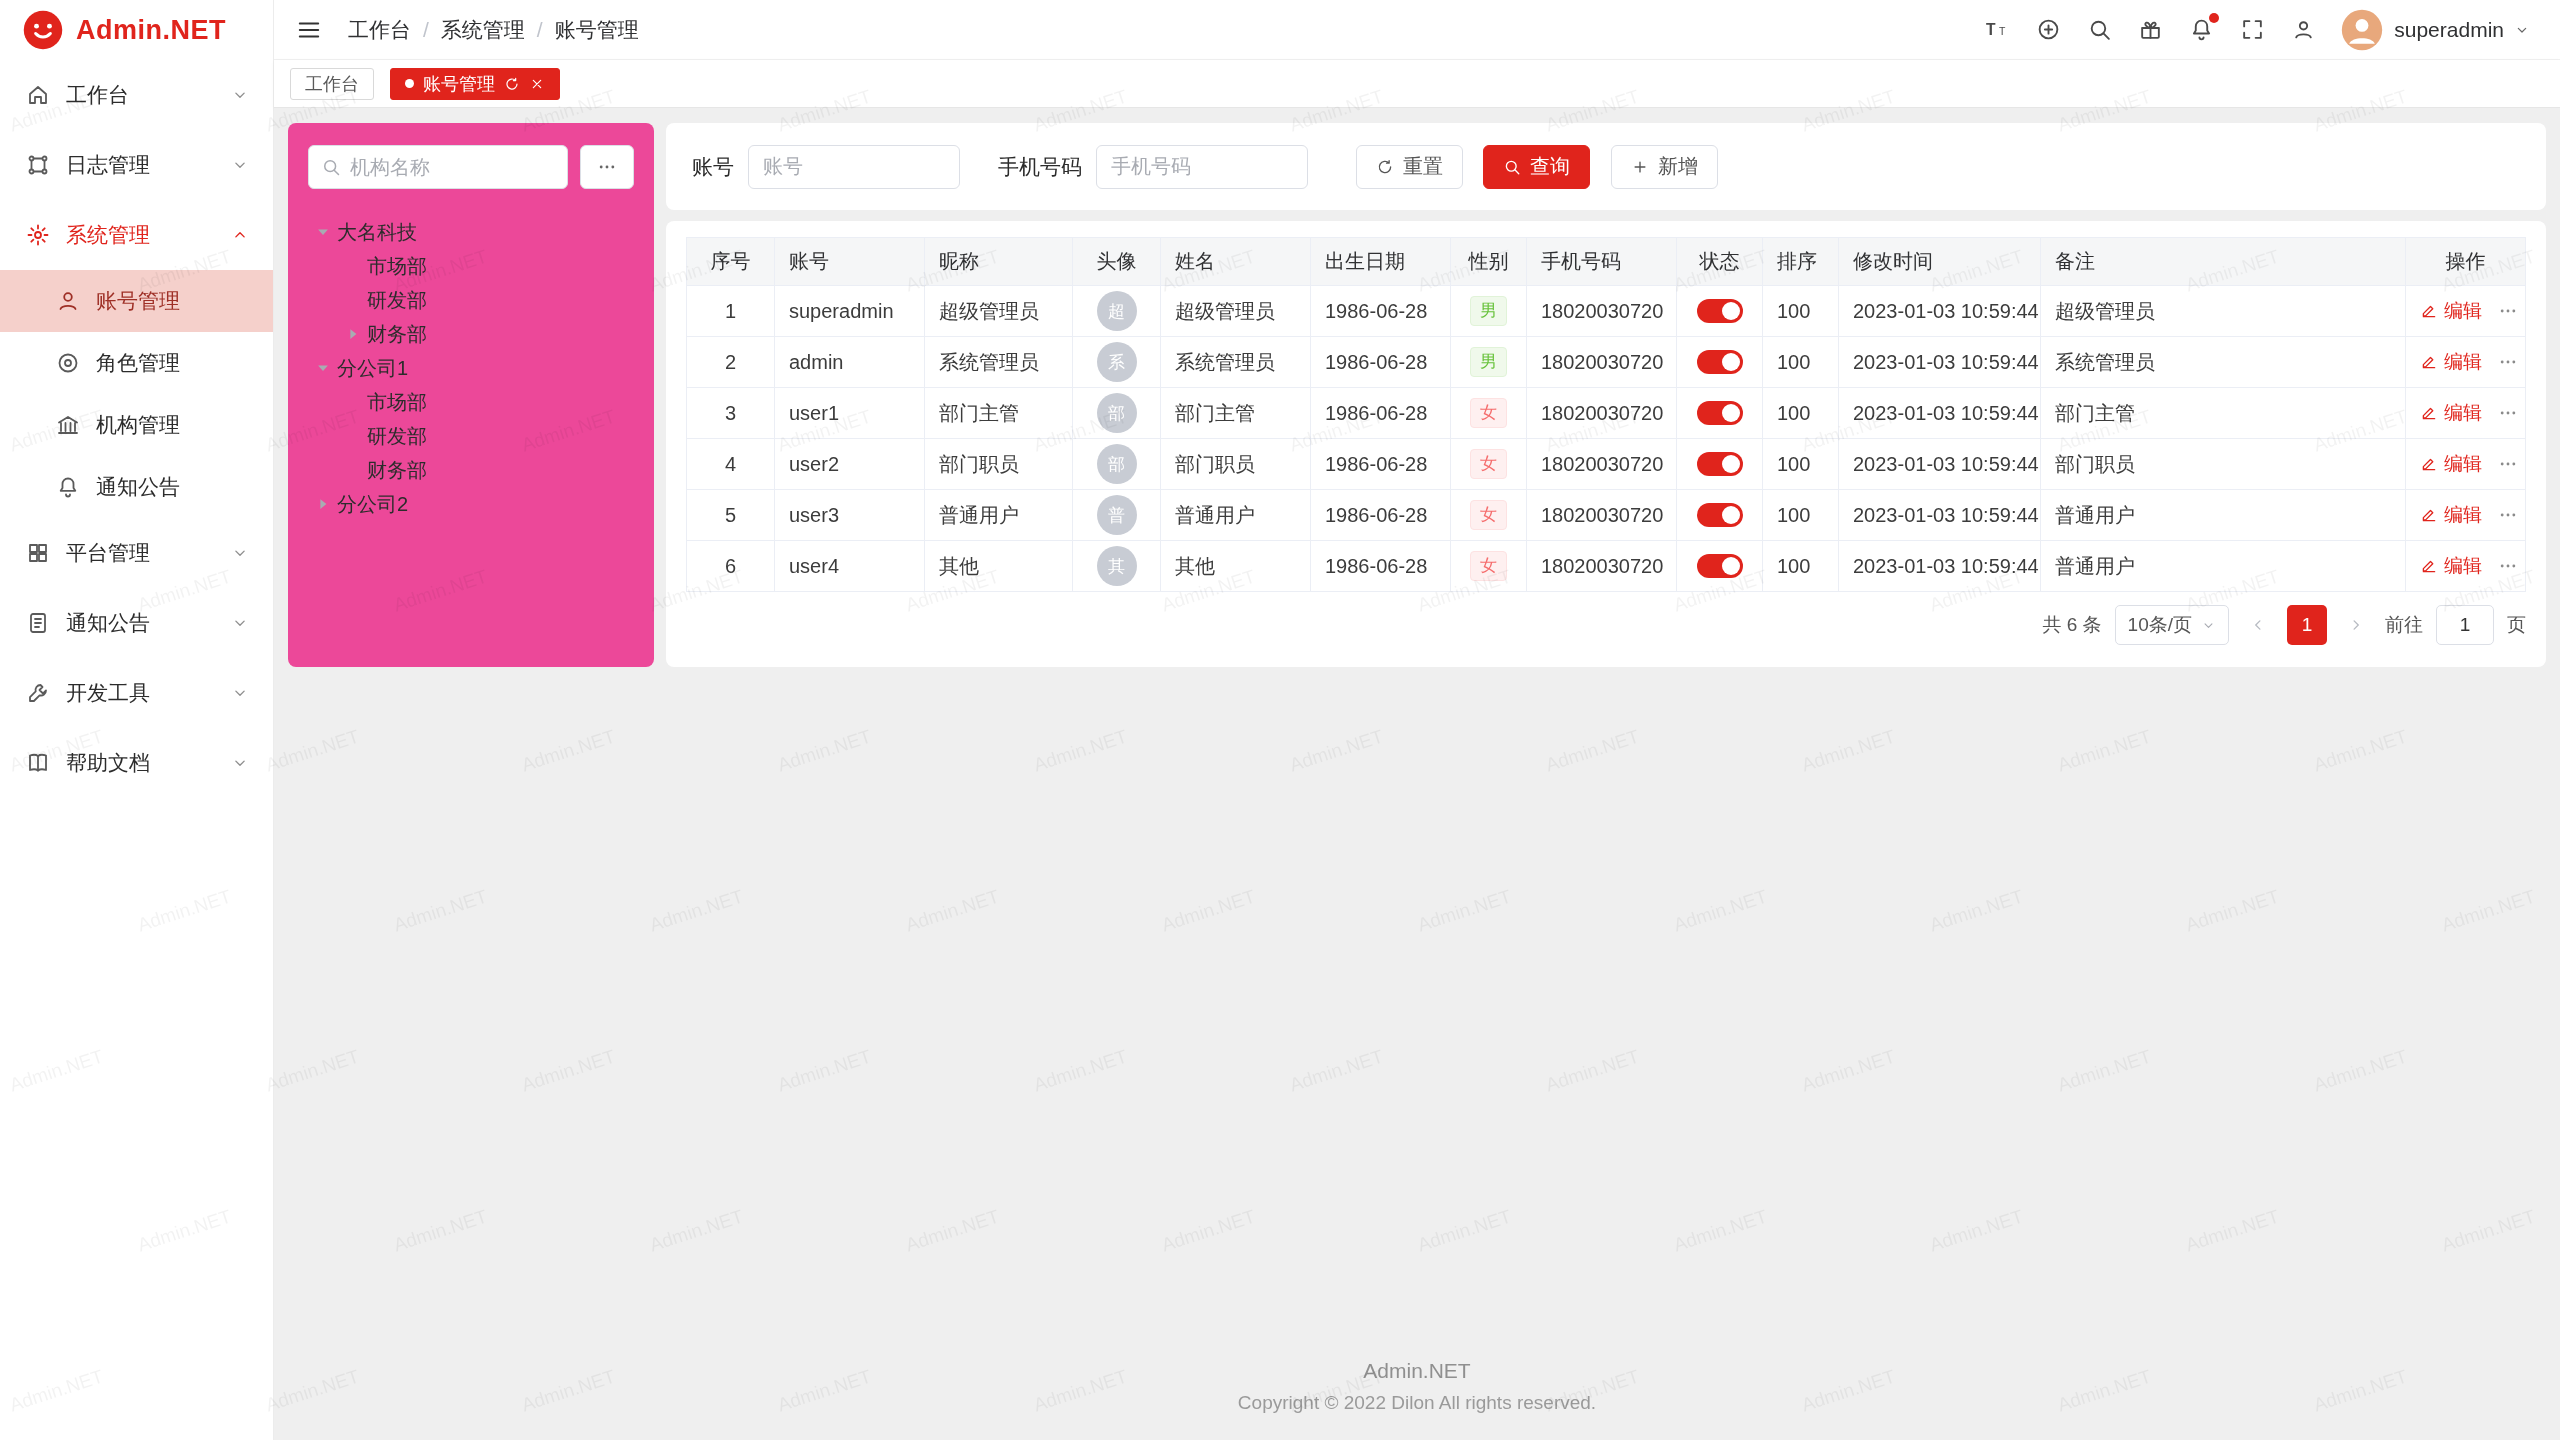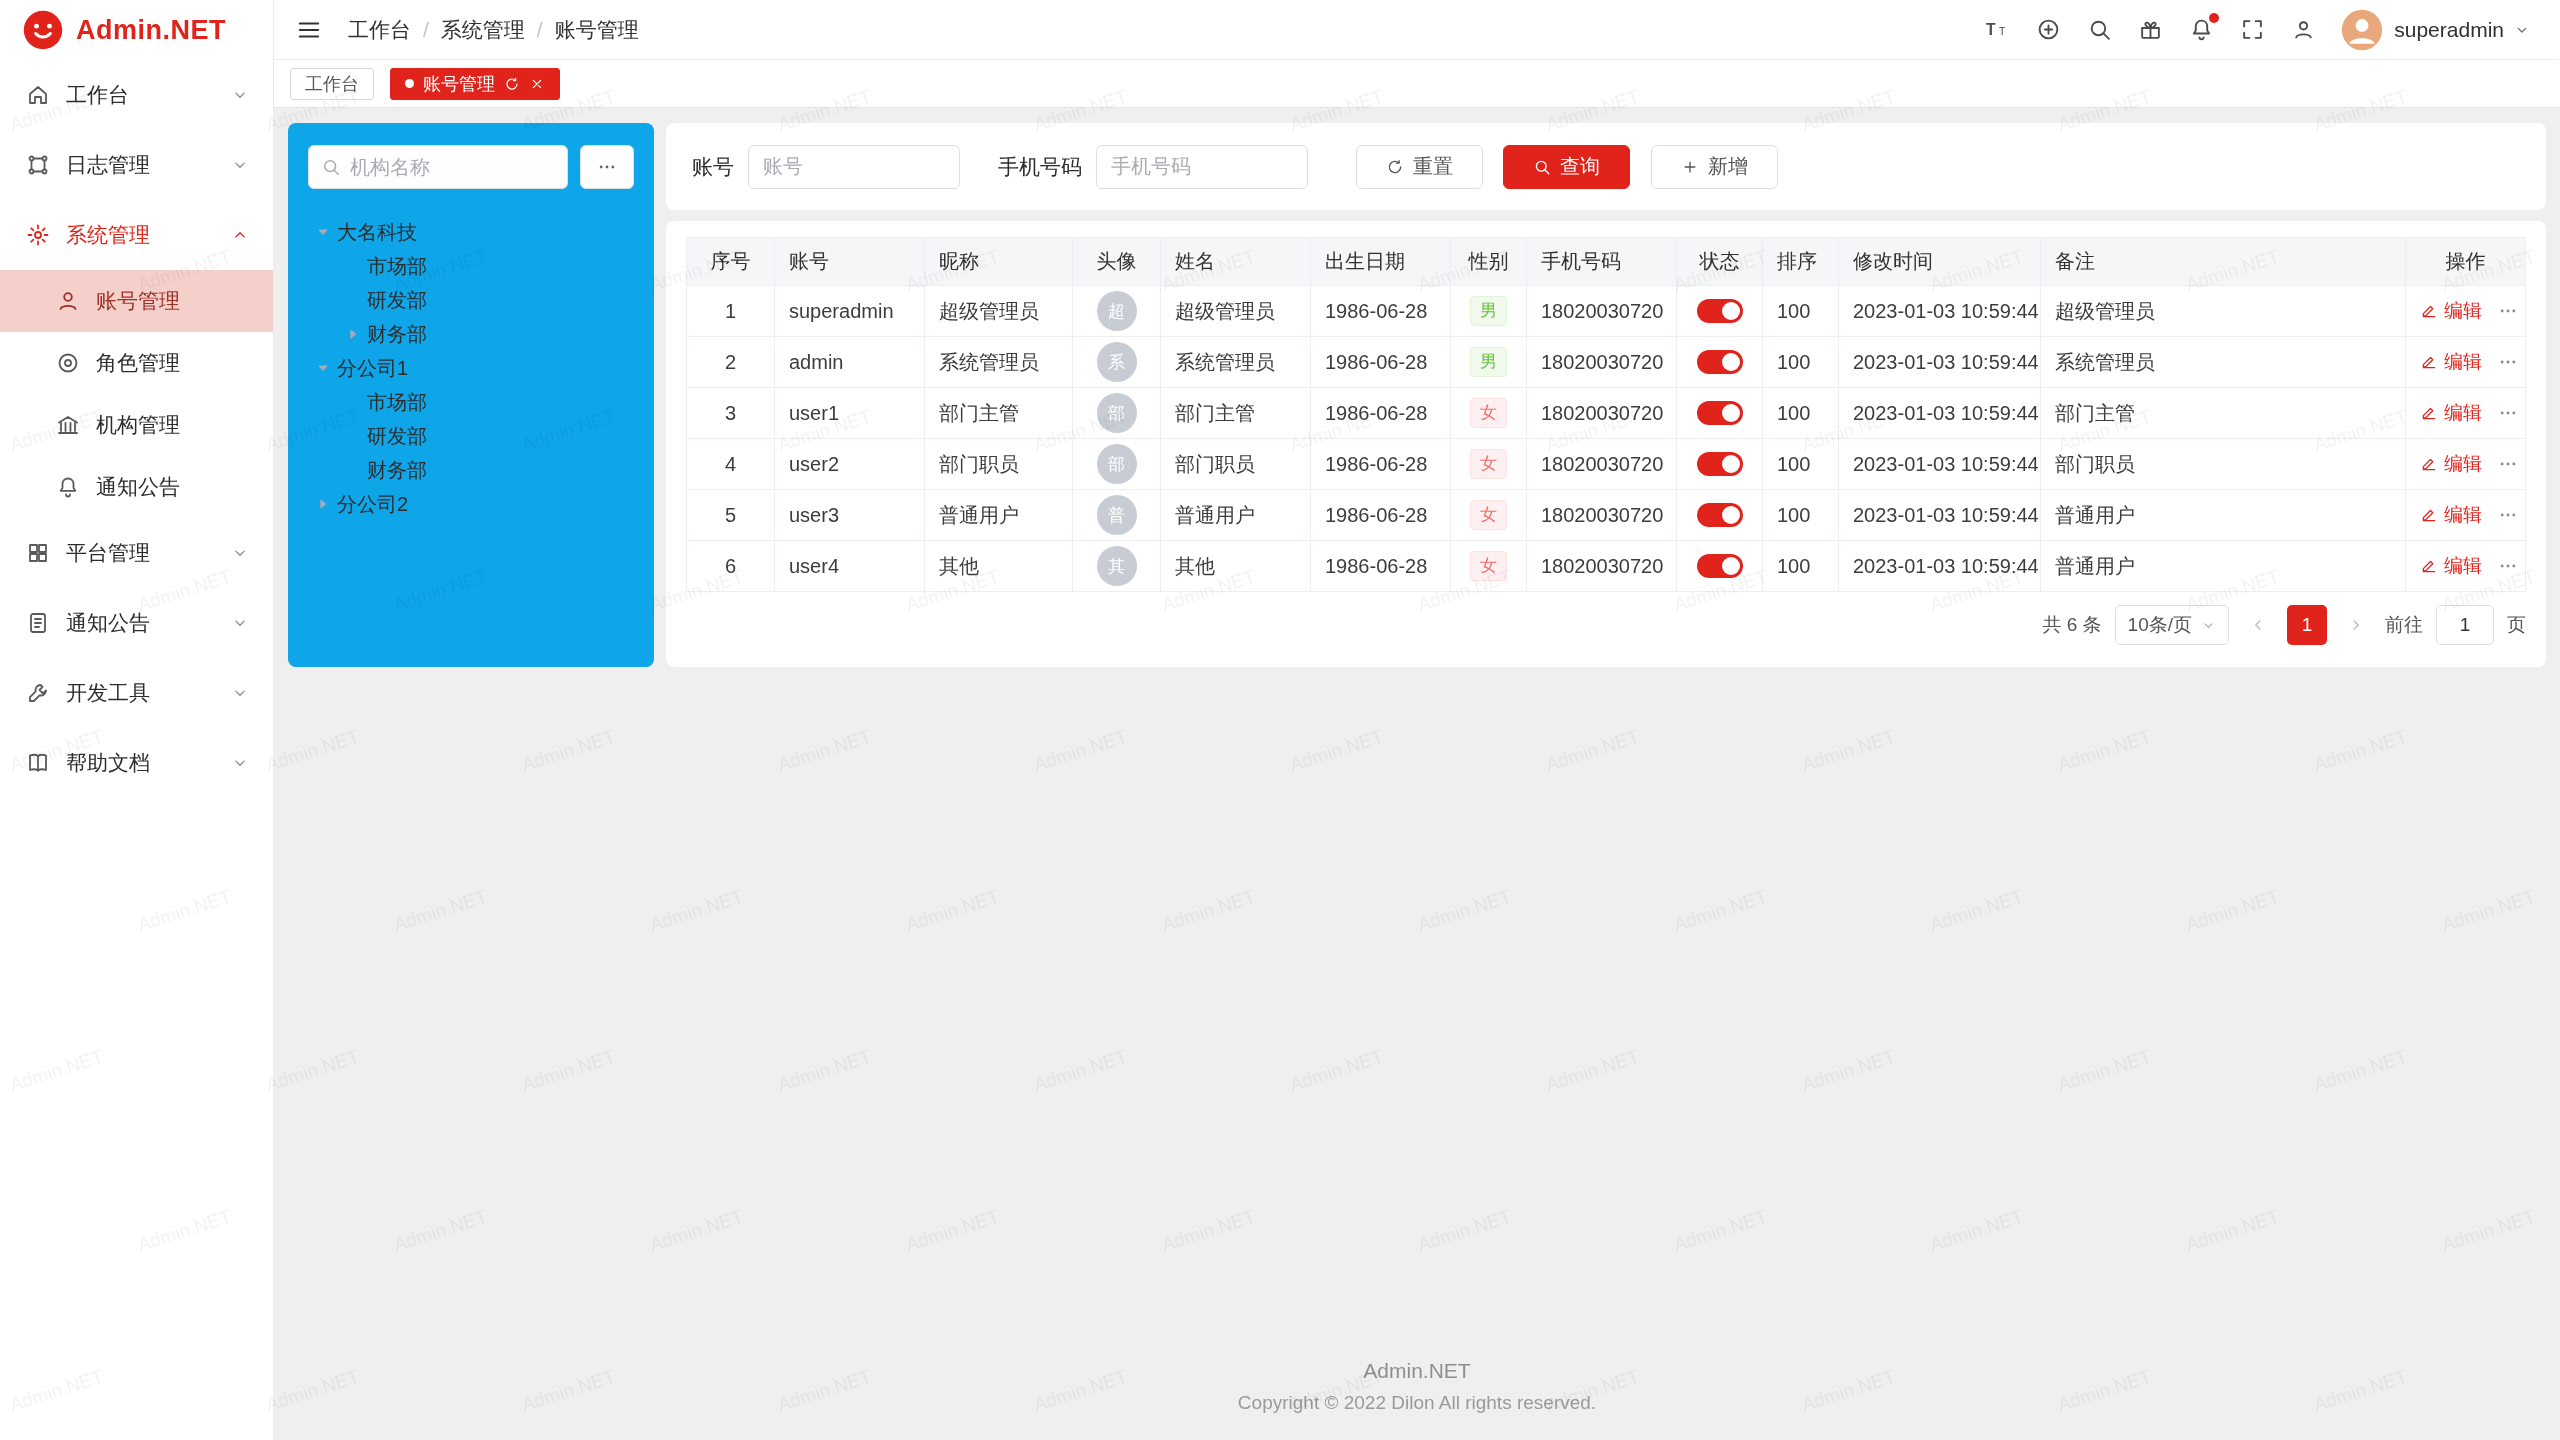--- a/index.html
+++ b/index.html
@@ -56,40 +56,40 @@
   .tabbar{height:48px;background:#fff;border-bottom:1px solid #e6e6e6;display:flex;align-items:center;gap:16px;padding:0 16px;box-shadow:0 1px 4px rgba(0,0,0,.04)}
   .tab{height:32px;display:inline-flex;align-items:center;gap:9px;padding:0 14px;border:1px solid #d9d9d9;border-radius:3px;font-size:18px;color:#595959;background:#fff;cursor:pointer}
   .tab.active{background:var(--primary);border-color:var(--primary);color:#fff}
   .tab .dot{width:9px;height:9px;border-radius:50%;background:#fff}
   .tab .tabicon{width:16px;height:16px;cursor:pointer}
 
   
   .content{flex:1;display:flex;flex-direction:column;padding:15px 14px 0;overflow:hidden;background:#efefef}
   .content-row{display:flex;gap:12px;align-items:flex-start}
 
-  .org-card{width:366px;height:544px;background:#0ea5e9;border-radius:8px;padding:22px 20px;flex-shrink:0}
+  .org-card{width:366px;height:544px;background:#ec4899;border-radius:8px;padding:22px 20px;flex-shrink:0}
   .org-search{display:flex;gap:12px;align-items:center}
   .search-box{flex:1;min-width:0;height:44px;border:1px solid var(--border);border-radius:6px;display:flex;align-items:center;padding:0 12px;gap:9px;background:#fff}
   .search-box .icon{width:20px;height:20px;color:#a8abb2}
   .search-box input{border:none;outline:none;flex:1;min-width:0;font-size:20px;color:#333;font-family:inherit;background:transparent}
   .search-box input::placeholder{color:#a8abb2}
   .more-btn{width:54px;height:44px;border:1px solid var(--border);border-radius:6px;background:#fff;display:flex;align-items:center;justify-content:center;color:#666;cursor:pointer}
   .more-btn .icon{width:20px;height:20px}
   .tree{margin-top:26px}
   .tree-row{display:flex;align-items:center;height:34px;font-size:20px;color:#2c2c2c;cursor:pointer}
   .tree-row .caret{width:18px;height:18px;color:#a8abb2;margin-right:5px}
   .tree-row .caret.empty{visibility:hidden}
 
   .right-col{flex:1;min-width:0;display:flex;flex-direction:column;gap:11px}
   .query-card{height:87px;background:#fff;border-radius:8px;display:flex;align-items:center;padding:0 26px}
   .q-label{font-size:21px;color:#2b2b2b;margin-right:14px;white-space:nowrap}
   .q-label.lbl2{margin-left:38px}
   .q-input{width:212px;height:44px;border:1px solid var(--border);border-radius:6px;padding:0 14px;font-size:20px;color:#333;outline:none;font-family:inherit;background:#fff}
   .q-input::placeholder{color:#a8abb2}
-  .btn{height:44px;border-radius:6px;display:inline-flex;align-items:center;gap:9px;padding:0 29px;font-size:20px;border:1px solid var(--border);background:#fff;color:#555;cursor:pointer;font-family:inherit;white-space:nowrap}
+  .btn{height:44px;border-radius:6px;display:inline-flex;align-items:center;gap:9px;padding:0 19px;font-size:20px;border:1px solid var(--border);background:#fff;color:#555;cursor:pointer;font-family:inherit;white-space:nowrap}
   .btn .icon{width:18px;height:18px}
   .btn-reset{margin-left:48px}
   .btn-primary{background:var(--primary);border-color:var(--primary);color:#fff;margin-left:20px}
   .btn-add{margin-left:21px}
 
   .table-card{height:446px;background:#fff;border-radius:8px;padding:16px 20px;display:flex;flex-direction:column;overflow:hidden}
   .tbl{width:100%;border-collapse:collapse;table-layout:fixed;font-size:20px}
   .tbl th,.tbl td{border:1px solid var(--tbl-border);padding:0 14px;text-align:left;white-space:nowrap;overflow:hidden}
   .tbl th{background:#f5f6f7;color:#303133;font-weight:500;height:48px}
   .tbl td{height:51px;color:#3c3c3c;background:#fff}

